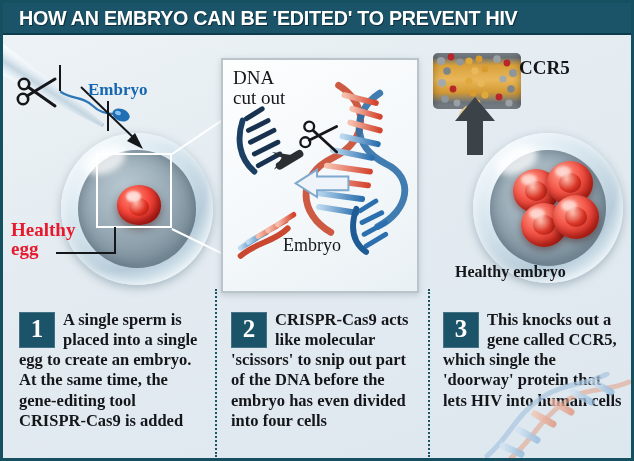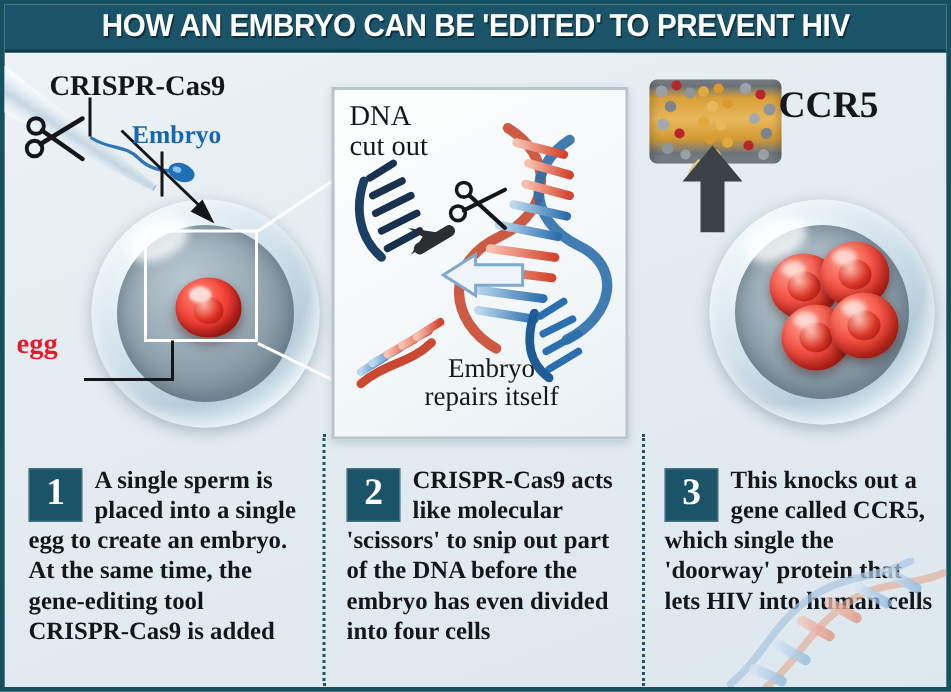--- a/index.html
+++ b/index.html
@@ -6,21 +6,21 @@
   body{font-family:"Liberation Serif", serif;}
   #infographic{
     position:relative;width:634px;height:461px;overflow:hidden;
     background:linear-gradient(160deg,#eef3f6 0%,#e4ecf1 40%,#dde7ee 100%);
     border:3px solid #14505f;box-sizing:border-box;
   }
   
   .header{
     position:absolute;left:0;top:0;width:100%;height:32px;
     background:#1b5469;border-bottom:2px solid #0d3c4c;
-    display:flex;align-items:center;justify-content:center;box-sizing:border-box;
+    display:flex;align-items:center;box-sizing:border-box;
   }
   .header-title{
     color:#ffffff;font-family:"Liberation Sans", sans-serif;
     font-weight:bold;font-size:21px;letter-spacing:-0.3px;
     white-space:nowrap;text-shadow:1px 1px 0 #0a2e3a;
     transform:scaleX(0.94);
   }
   
   .art{position:absolute;left:0;top:32px;width:634px;height:252px;}
 
@@ -77,21 +77,21 @@
     position:absolute;left:56px;top:53px;width:74px;height:36px;
   }
   
   .scissors{position:absolute;left:12px;top:38px;width:44px;height:44px;}
 
   
   .lbl{position:absolute;font-family:"Liberation Serif", serif;font-weight:bold;white-space:nowrap;}
   .lbl-crispr{left:30px;top:12px;font-size:19px;color:#15161a;}
   .lbl-sperm{left:85px;top:45px;font-size:17px;color:#1767b0;}
   .lbl-healthy{left:8px;top:185px;font-size:19px;color:#e8192c;line-height:1.0;}
-  .lbl-ccr5{left:516px;top:22px;font-size:25px;color:#15161a;}
+  .lbl-ccr5{left:516px;top:22px;font-size:19px;color:#15161a;}
   .lbl-hembryo{left:452px;top:228px;font-size:16px;color:#15161a;}
 
   .pointer{position:absolute;background:#15161a;}
 
   
   .dna-panel{
     position:absolute;left:218px;top:23px;width:198px;height:235px;
     background:linear-gradient(150deg,#fdfefe 0%,#f4f8fa 55%,#e9f0f4 100%);
     border:2px solid #b9c4cb;box-sizing:border-box;
     box-shadow:0 2px 6px rgba(60,80,95,.22);
@@ -209,23 +209,23 @@
     <div class="pointer" style="left:56px;top:30px;width:2px;height:26px;"></div>
     <div class="pointer" style="left:104px;top:66px;width:2px;height:30px;"></div>
     <div class="pointer" style="left:111px;top:192px;width:2px;height:27px;"></div>
     <div class="pointer" style="left:53px;top:217px;width:60px;height:2px;"></div>
 
     <svg style="position:absolute;left:74px;top:48px;width:86px;height:76px;" viewBox="0 0 86 76">
       <path d="M4 4 L62 60" stroke="#15161a" stroke-width="2" fill="none"></path>
       <path d="M66 66 L50 58 L58 50 Z" fill="#15161a"></path>
     </svg>
 
-    <div class="lbl lbl-crispr">CRISPR-Cas9</div>
     <div class="lbl lbl-sperm">Embryo</div>
     <div class="lbl lbl-healthy">
+      <div>Healthy</div>
       <div>egg</div>
     </div>
 
     <div class="dna-panel">
       <svg viewBox="0 0 198 228" style="position:absolute;left:0;top:0;width:100%;height:100%;">
         <defs>
           <linearGradient id="rungR" x1="0" y1="0" x2="1" y2="0">
             <stop offset="0" stop-color="#f7c0ae"></stop>
               <stop offset="1" stop-color="#d4452f"></stop>
           </linearGradient>
@@ -287,21 +287,20 @@
         </g>
         <path d="M136 148 C130 166, 132 182, 146 192" stroke="#1f5c96" stroke-width="6" fill="none" stroke-linecap="round"></path>
       </svg>
 
       <div class="dna-lbl dna-cut">
         <div>DNA</div>
         <div>cut out</div>
       </div>
       <div class="dna-lbl dna-rep">
         <div>Embryo</div>
-        <div>repairs itself</div>
       </div>
     </div>
 
     <div class="protein">
       <div class="membrane-band"></div>
       <svg viewBox="0 0 88 72" style="position:absolute;left:0;top:0;width:100%;height:100%;">
         <g>
           <circle cx="8" cy="16" r="4" fill="#9aa1a6"></circle>
             <circle cx="18" cy="12" r="3.4" fill="#b8252a"></circle>
           <circle cx="27" cy="17" r="3.6" fill="#8f969b"></circle>
@@ -347,20 +346,21 @@
       </div>
       <div class="cell" style="left:48px;top:70px;">
         <div class="cell-core"></div>
       </div>
       <div class="cell" style="left:80px;top:62px;">
         <div class="cell-core"></div>
       </div>
     </div>
 
     <div class="lbl lbl-ccr5">CCR5</div>
+    <div class="lbl lbl-hembryo">Healthy embryo</div>
   </div>
 
   <div class="cols">
     <div class="divider div1"></div>
     <div class="divider div2"></div>
 
     <div class="col col1">
       <p class="steptext">
         <span class="badge">1</span><span>A single sperm is placed into a single egg to create an embryo. At the same time, the gene-editing tool CRISPR-Cas9 is added</span>
       </p>

